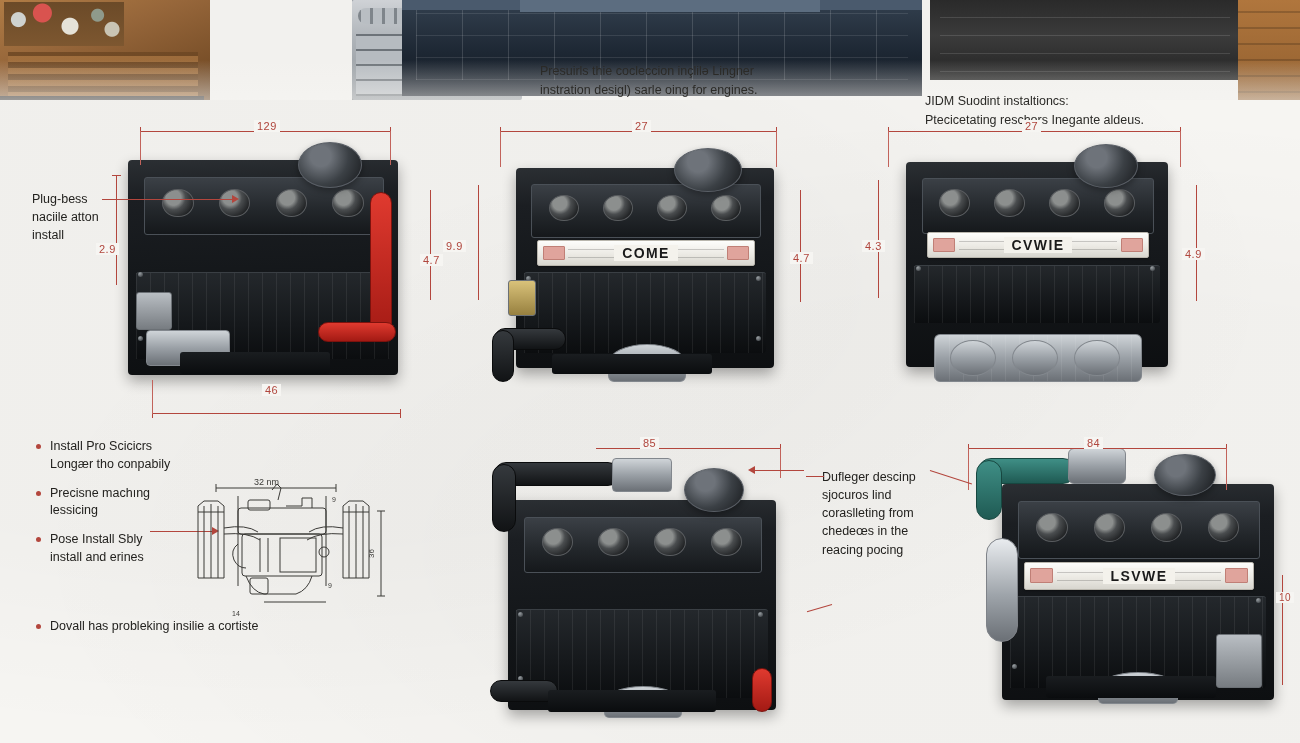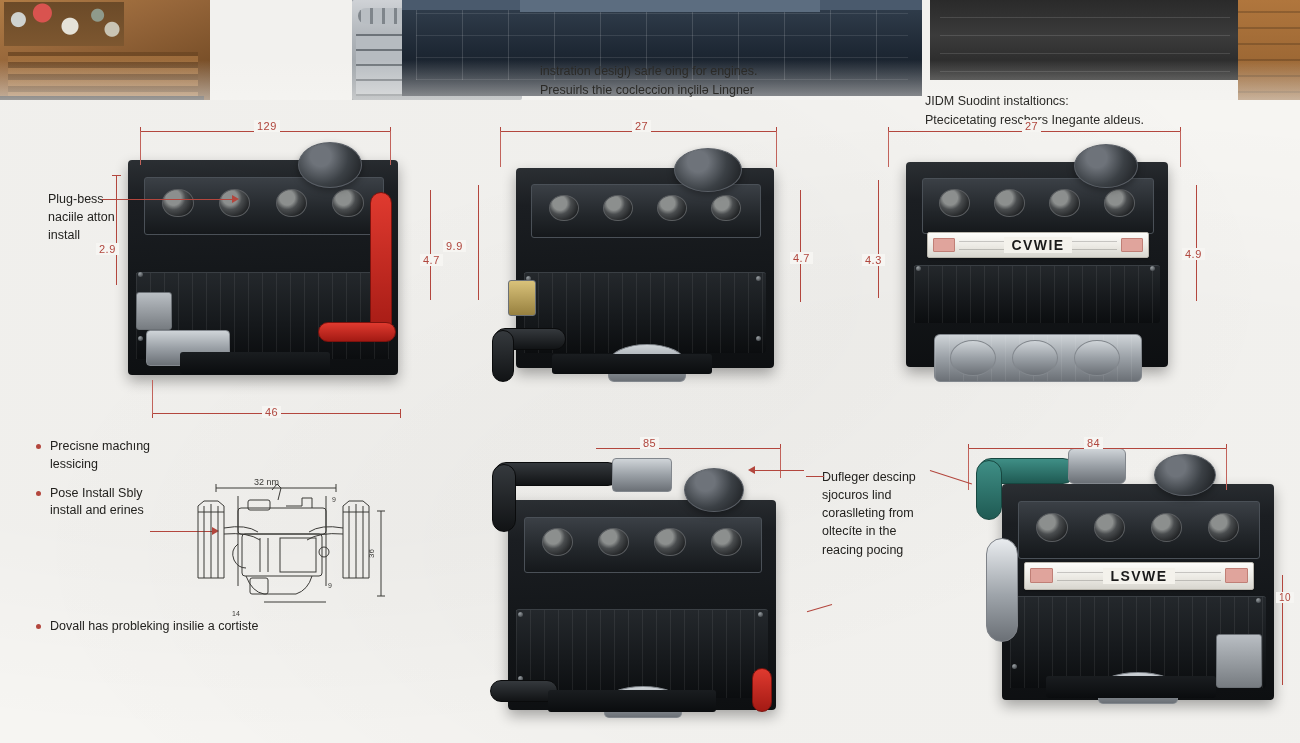--- a/index.html
+++ b/index.html
@@ -161,22 +161,22 @@
   <div class="panel-right2"></div>
   <div class="panel-right"></div>
   <div class="box-left"></div>
   <div class="paper-fade"></div>
 
   <div class="paper">
     <div class="paper-tex"></div>
   </div>
 
   <div class="caption" style="left:540px;top:62px;width:270px;">
+    <div>Presuirls thie cocleccion inçlilə Lingner</div>
     <div>instration desigl) sarle oing for engines.</div>
-    <div>Presuirls thie cocleccion inçlilə Lingner</div>
   </div>
   <div class="caption" style="left:925px;top:92px;width:280px;">
     <div>JIDM Suodint instaltioncs:</div>
     <div>Ptecicetating reschors Inegante aldeus.</div>
   </div>
 
   <div class="engine" style="left:128px;top:160px;width:270px;height:215px;">
     <div class="eng-body"></div>
     <div class="eng-valvecover"></div>
     <div class="cam-row">
@@ -210,39 +210,46 @@
   <div class="dim dim-v" style="left:116px;top:175px;height:110px;"></div>
   <div class="dim dim-tick h" style="left:112px;top:175px;"></div>
   <div class="dim-label" style="left:96px;top:243px;">2.9</div>
 
   <div class="dim dim-v" style="left:430px;top:190px;height:110px;"></div>
   <div class="dim-label" style="left:420px;top:254px;">4.7</div>
 
   <div class="dim dim-h" style="left:152px;top:413px;width:248px;"></div>
   <div class="dim dim-tick" style="left:152px;top:409px;"></div>
   <div class="dim dim-tick" style="left:400px;top:409px;"></div>
-  <div class="dim-label" style="left:262px;top:406px;">46</div>
+  <div class="dim-label" style="left:262px;top:384px;">46</div>
   <div class="ext" style="left:152px;top:380px;width:1px;height:34px;"></div>
 
-  <div class="note" style="left:48px;top:190px;width:120px;">
+  <div class="note" style="left:32px;top:190px;width:120px;">
     <div>Plug-bess</div>
     <div>naciile atton</div>
     <div>install</div>
   </div>
   <div class="leader" style="left:102px;top:199px;width:130px;"></div>
   <div class="arrow" style="left:232px;top:195px;"></div>
 
   <div class="engine" style="left:516px;top:168px;width:258px;height:200px;">
     <div class="eng-body"></div>
     <div class="eng-valvecover"></div>
     <div class="cam-row">
       <div class="cam"></div>
       <div class="cam"></div>
       <div class="cam"></div>
       <div class="cam"></div>
+    </div>
+    <div class="nameplate" style="top:36%;">
+      <div class="np-chip l"></div>
+      <div class="np-line" style="top:34%;"></div>
+      <div class="np-line" style="top:66%;"></div>
+      <span class="np-text" style="font-size:14px;position:relative;z-index:2;background:#f4f2ec;padding:0 8px;">COME</span>
+      <div class="np-chip r"></div>
     </div>
     <div class="eng-lower" style="top:52%;height:40%;">
       <div class="ribs"></div>
     </div>
     <div class="bolt" style="left:10px;top:108px;"></div>
     <div class="bolt" style="left:10px;top:168px;"></div>
     <div class="bolt" style="left:240px;top:108px;"></div>
     <div class="bolt" style="left:240px;top:168px;"></div>
     <div class="turbo" style="left:158px;top:-20px;width:66px;height:42px;"></div>
     <div class="pipe pipe-blk" style="left:-22px;top:160px;width:70px;height:20px;"></div>
@@ -296,26 +303,30 @@
   </div>
 
   <div class="dim dim-h" style="left:888px;top:131px;width:292px;"></div>
   <div class="dim dim-tick" style="left:888px;top:127px;"></div>
   <div class="dim dim-tick" style="left:1180px;top:127px;"></div>
   <div class="dim-label" style="left:1022px;top:120px;">27</div>
   <div class="ext" style="left:888px;top:131px;width:1px;height:36px;"></div>
   <div class="ext" style="left:1180px;top:131px;width:1px;height:36px;"></div>
 
   <div class="dim dim-v" style="left:878px;top:180px;height:118px;"></div>
-  <div class="dim-label" style="left:862px;top:254px;">4.3</div>
+  <div class="dim-label" style="left:862px;top:240px;">4.3</div>
 
   <div class="dim dim-v" style="left:1196px;top:185px;height:116px;"></div>
   <div class="dim-label" style="left:1182px;top:248px;">4.9</div>
 
   <div class="bullets" style="left:34px;top:438px;width:180px;">
+    <div class="bullet-item">
+      <div>Install Pro Scicicrs</div>
+      <div>Longær tho conpabily</div>
+    </div>
     <div class="bullet-item">
       <div>Precisne machıng</div>
       <div>lessicing</div>
     </div>
     <div class="bullet-item">
       <div>Pose Install Sbly</div>
       <div>install and erines</div>
     </div>
   </div>
   <div class="leader" style="left:150px;top:531px;width:62px;"></div>
@@ -451,21 +462,21 @@
   <div class="ext" style="left:968px;top:448px;width:1px;height:42px;"></div>
   <div class="ext" style="left:1226px;top:448px;width:1px;height:42px;"></div>
 
   <div class="dim dim-v" style="left:1282px;top:575px;height:110px;"></div>
   <div class="dim-label" style="left:1276px;top:592px;font-size:10px;">10</div>
 
   <div class="note" style="left:822px;top:468px;width:120px;">
     <div>Dufleger descinp</div>
     <div>sjocuros lind</div>
     <div>corаslleting from</div>
-    <div>oltecíte in the</div>
+    <div>chedeœs in the</div>
     <div>reacing pocing</div>
   </div>
   <div class="leader" style="left:806px;top:476px;width:18px;"></div>
   <div class="leader" style="left:930px;top:470px;width:44px;transform:rotate(18deg);transform-origin:left center;"></div>
   <div class="leader" style="left:752px;top:470px;width:52px;"></div>
   <div class="arrow left" style="left:748px;top:466px;"></div>
 
   <div class="leader" style="left:806px;top:604px;width:26px;transform:rotate(-16deg);transform-origin:right center;"></div>
 
 </div>

